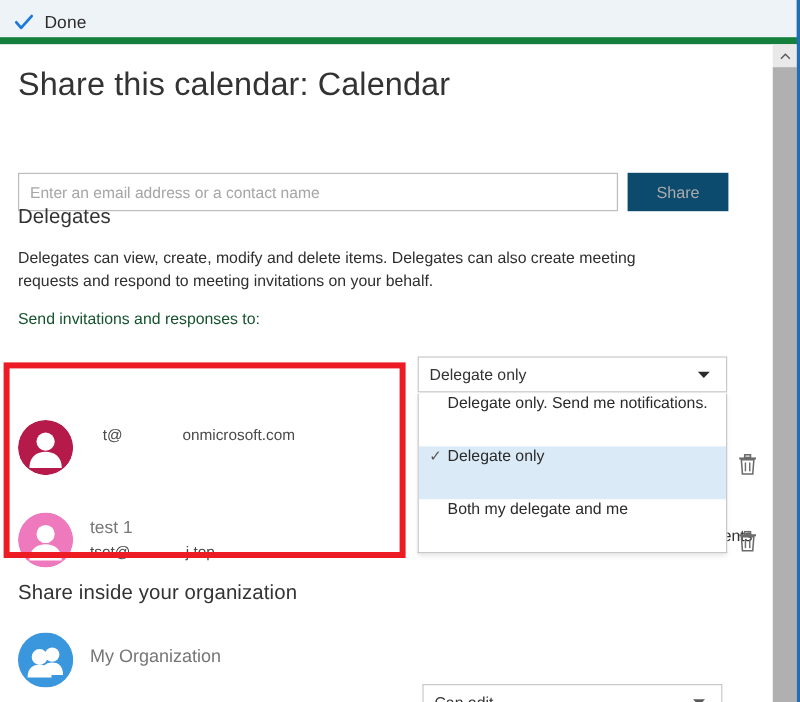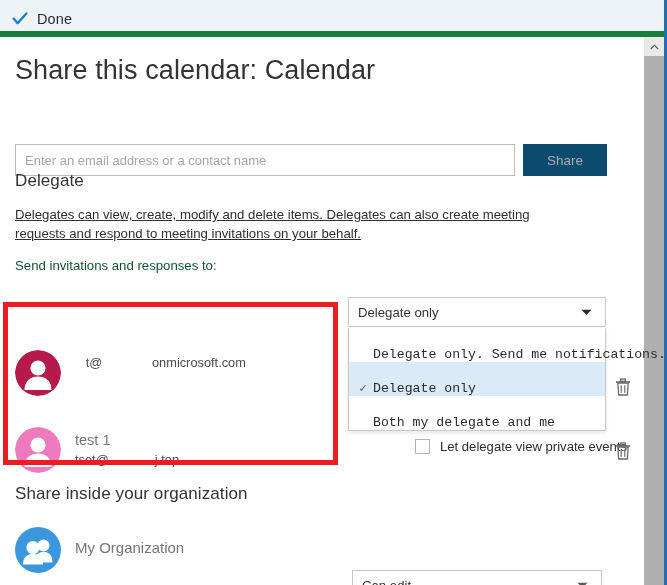--- a/index.html
+++ b/index.html
@@ -109,21 +109,20 @@
   #delegates-heading { left: 15px; top: 134px; }
   #people-heading    { left: 15px; top: 447px; }
 
   .desc {
     position: absolute;
     left: 15px; top: 168px;
     width: 540px;
     font-size: 13.2px;
     line-height: 19px;
     color: #2f2f2f;
-    text-decoration: underline;
   }
 
   .send-label {
     position: absolute;
     left: 15px; top: 221px;
     font-size: 13.2px;
     color: #14532d;
     white-space: nowrap;
   }
 
@@ -162,29 +161,28 @@
     left: 348px; top: 291px;
     width: 258px;
     background: #ffffff;
     border: 1px solid #c8c8c8;
     border-top: none;
     box-sizing: border-box;
     box-shadow: 0 2px 4px rgba(0,0,0,.10);
     z-index: 40;
   }
   .dd-item {
-    height: 34px;
-    display: flex;
-    align-items: flex-end;
+    height: 44px;
+    display: flex;
+    align-items: flex-start;
     font-size: 13.2px;
     color: #2b2b2b;
     padding-left: 6px;
     cursor: default;
     white-space: nowrap;
-    font-family: Liberation Mono, monospace;
   }
   .dd-item.selected { background: #dbeaf7; }
   .dd-check {
     width: 16px;
     display: inline-block;
     text-align: center;
     color: #555;
     font-size: 12.5px;
     flex: none;
   }
@@ -343,21 +341,21 @@
 
 <div class="page">
 
   <div class="page-title">Share this calendar: Calendar</div>
 
   <div class="share-row">
     <input class="email-input" type="text" placeholder="Enter an email address or a contact name" style="">
     <button class="share-btn">Share</button>
   </div>
 
-  <div class="section-head" id="delegates-heading">Delegate</div>
+  <div class="section-head" id="delegates-heading">Delegates</div>
 
   <div class="desc">Delegates can view, create, modify and delete items. Delegates can also create meeting requests and respond to meeting invitations on your behalf.</div>
 
   <div class="send-label">Send invitations and responses to:</div>
 
   <div class="combo" id="send-combo">
     <span class="combo-value">Delegate only</span>
     <span class="caret">
       <svg width="11" height="7" viewBox="0 0 11 7">
           <path d="M0.5 0.8 L5.5 6 L10.5 0.8 Z" fill="#2b2b2b"></path>

